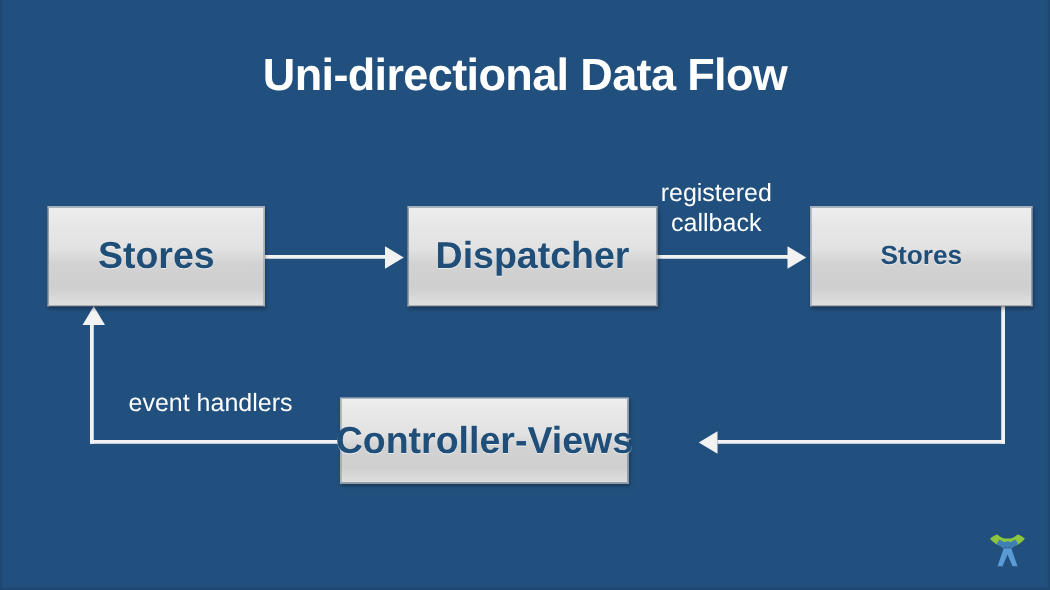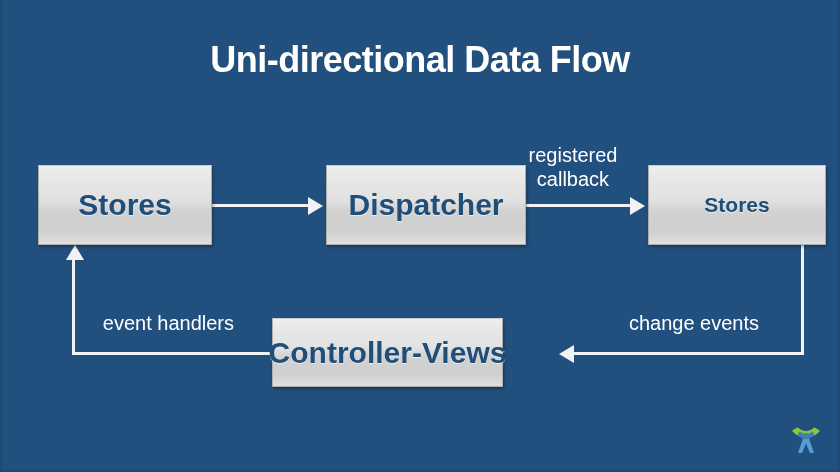--- a/index.html
+++ b/index.html
@@ -166,21 +166,20 @@
   <div class="head left" id="arrow-change-head"></div>
 
   <div class="line h" id="arrow-event-h"></div>
   <div class="line v" id="arrow-event-v"></div>
   <div class="head up" id="arrow-event-head"></div>
 
 
   <div class="edge-label" id="label-callback">registered
 callback</div>
 
-  <div class="edge-label" id="label-change">change events</div>
 
   <div class="edge-label" id="label-event">event handlers</div>
 
   <div class="node" id="node-views">
     <span class="node-label">Stores</span>
   </div>
 
   <div class="node" id="node-dispatcher">
     <span class="node-label">Dispatcher</span>
   </div>

